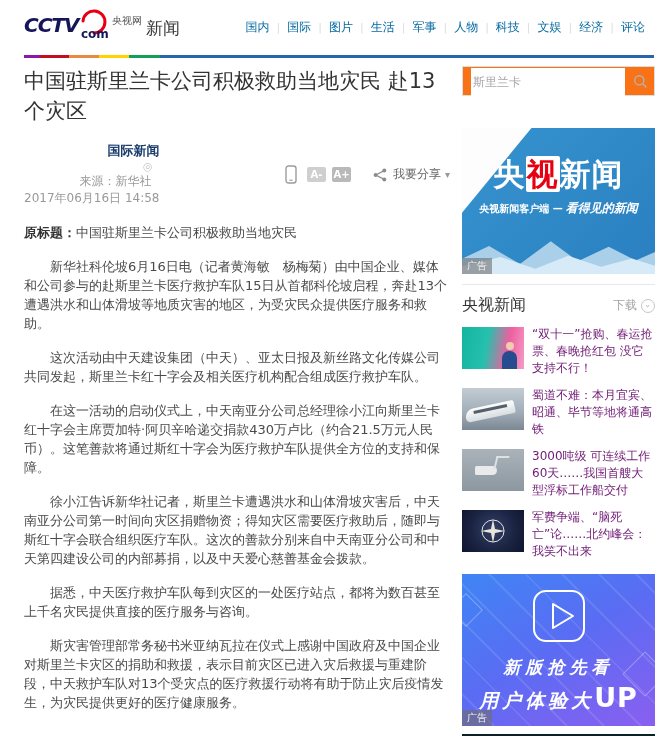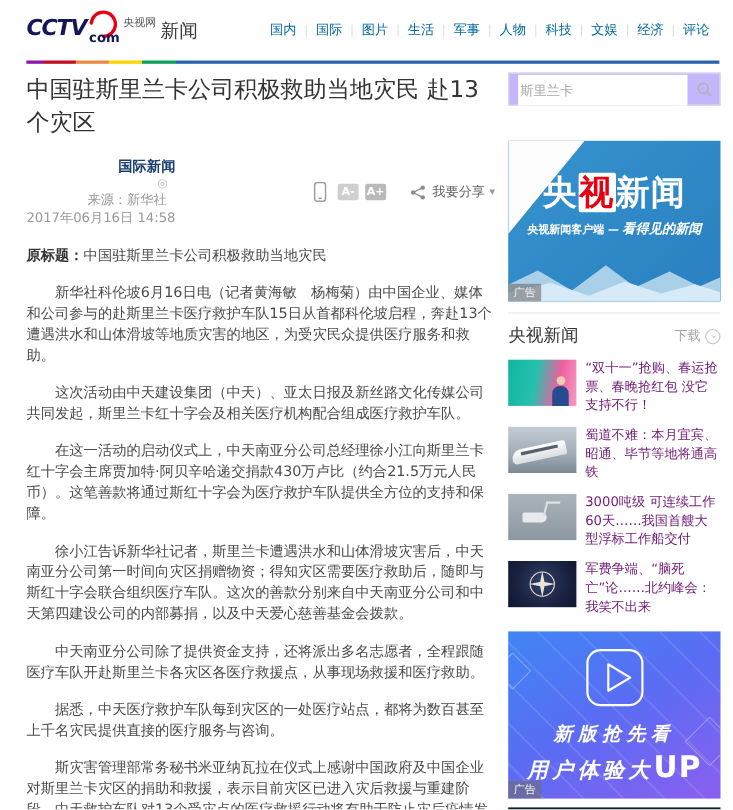--- a/index.html
+++ b/index.html
@@ -49,21 +49,21 @@
   .share-label{font-size:12px;color:#666;margin:0 4px 0 6px;}
   .share-caret{font-size:10px;color:#999;}
 
   .article-body{font-size:13px;color:#4a4a4a;line-height:19px;}
   .article-body p{margin:0 0 15px 0;text-indent:2em;}
   .article-body p.orig{text-indent:0;}
   .orig-label{font-weight:700;color:#333;}
 
   
   .sidebar{position:absolute;left:462px;top:66px;width:193px;}
-  .search-box{position:relative;height:30px;border:1px solid #ddd;box-sizing:border-box;background:#c4b5fd;}
+  .search-box{position:relative;height:30px;border:1px solid #ddd;box-sizing:border-box;background:#f97316;}
   .search-box input{border:0;outline:none;width:150px;height:26px;margin:1px 0 0 8px;
                     font-size:12px;color:#666;font-family:inherit;}
   .search-box input::placeholder{color:#a8a8a8;}
   .search-btn{position:absolute;right:6px;top:7px;cursor:pointer;}
 
   
   .ad-top{position:relative;margin-top:32px;height:146px;background:linear-gradient(135deg,#3694cf 0%,#2a7fc0 100%);
           overflow:hidden;cursor:pointer;}
   .wedge{position:absolute;left:0;top:0;width:100%;height:100%;background:#fdfdfd;
          clip-path:polygon(0 0,36% 0,0 58%);}
@@ -220,21 +220,20 @@
         </span>
       </div>
     </div>
 
     <div class="article-body">
       <p class="orig"><span class="orig-label">原标题：</span><span>中国驻斯里兰卡公司积极救助当地灾民</span></p>
       <p>新华社科伦坡6月16日电（记者黄海敏　杨梅菊）由中国企业、媒体和公司参与的赴斯里兰卡医疗救护车队15日从首都科伦坡启程，奔赴13个遭遇洪水和山体滑坡等地质灾害的地区，为受灾民众提供医疗服务和救助。</p>
       <p>这次活动由中天建设集团（中天）、亚太日报及新丝路文化传媒公司共同发起，斯里兰卡红十字会及相关医疗机构配合组成医疗救护车队。</p>
       <p>在这一活动的启动仪式上，中天南亚分公司总经理徐小江向斯里兰卡红十字会主席贾加特·阿贝辛哈递交捐款430万卢比（约合21.5万元人民币）。这笔善款将通过斯红十字会为医疗救护车队提供全方位的支持和保障。</p>
       <p>徐小江告诉新华社记者，斯里兰卡遭遇洪水和山体滑坡灾害后，中天南亚分公司第一时间向灾区捐赠物资；得知灾区需要医疗救助后，随即与斯红十字会联合组织医疗车队。这次的善款分别来自中天南亚分公司和中天第四建设公司的内部募捐，以及中天爱心慈善基金会拨款。</p>
-      <p>中天南亚分公司除了提供资金支持，还将派出多名志愿者，全程跟随医疗车队开赴斯里兰卡各灾区各医疗救援点，从事现场救援和医疗救助。</p>
       <p>据悉，中天医疗救护车队每到灾区的一处医疗站点，都将为数百甚至上千名灾民提供直接的医疗服务与咨询。</p>
       <p>斯灾害管理部常务秘书米亚纳瓦拉在仪式上感谢中国政府及中国企业对斯里兰卡灾区的捐助和救援，表示目前灾区已进入灾后救援与重建阶段，中天救护车队对13个受灾点的医疗救援行动将有助于防止灾后疫情发生，为灾民提供更好的医疗健康服务。</p>
 
     </div>
   </div>
 
   <div class="sidebar">
 
     <div class="search-box">
       <input type="text" placeholder="斯里兰卡" style="">

